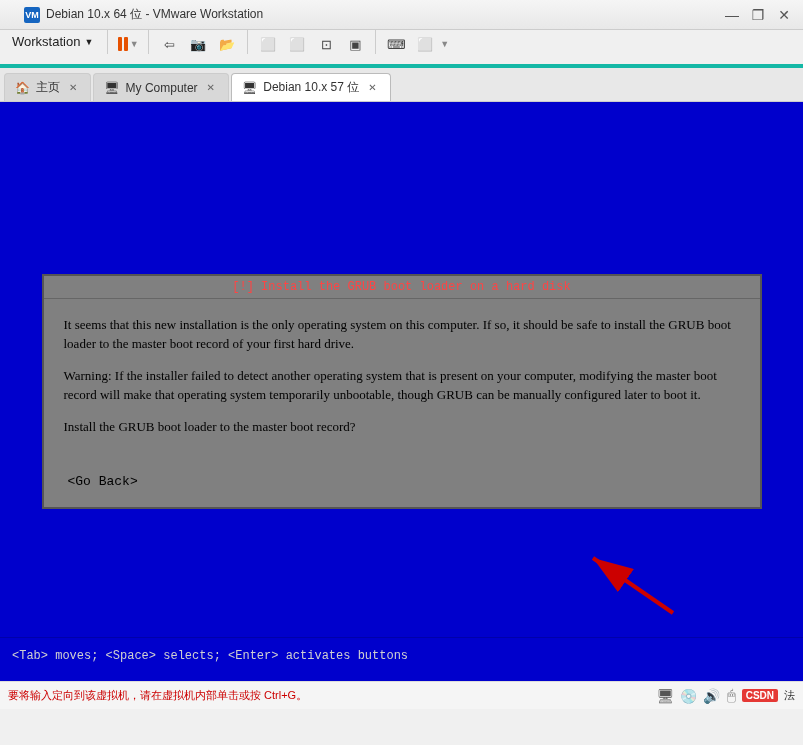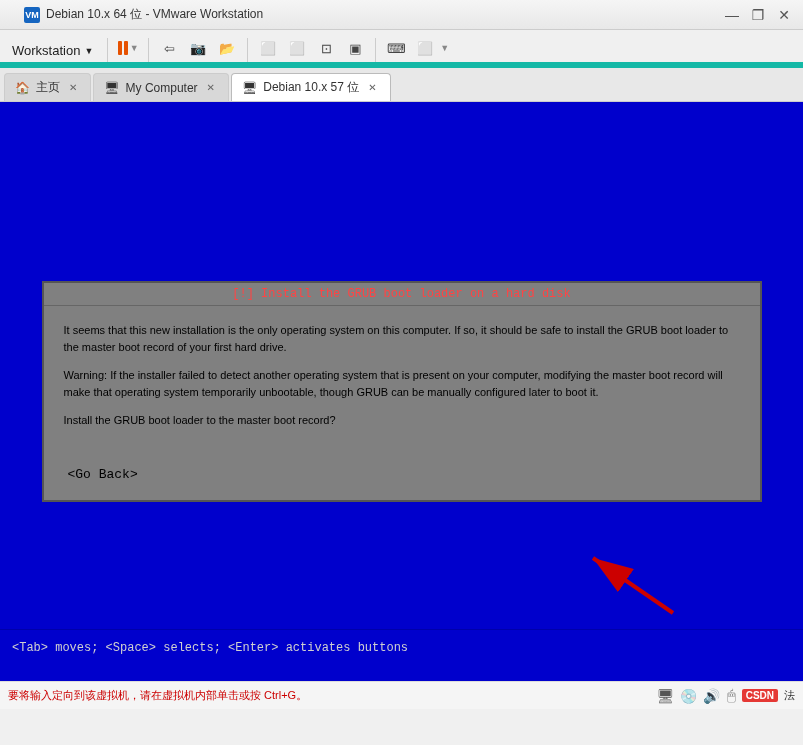--- a/index.html
+++ b/index.html
@@ -59,23 +59,23 @@
       align-items: center;
       justify-content: center;
       font-size: 14px;
       color: #555;
     }
 
     
     #toolbar-area {
       height: 38px;
       background: #f0f0f0;
-      border-bottom: 6px solid #14b8a6;
-      display: flex;
-      align-items: flex-end;
+      border-bottom: 4px solid #14b8a6;
+      display: flex;
+      align-items: flex-start;
       padding: 0 4px;
       gap: 2px;
     }
     #workstation-btn {
       display: flex;
       align-items: center;
       gap: 4px;
       padding: 4px 8px;
       cursor: pointer;
       border: none;
@@ -185,22 +185,22 @@
       text-align: center;
       padding: 4px 8px;
       font-size: 12px;
       color: #ff4444;
       font-family: 'Courier New', monospace;
       border-bottom: 1px solid #666;
     }
     #dialog-content {
       padding: 16px 20px;
       color: #000;
-      font-family: Liberation Sans, sans-serif;
-      font-size: 11px;
+      font-family: Liberation Serif, serif;
+      font-size: 13px;
       line-height: 1.5;
     }
     #dialog-content p {
       margin-bottom: 12px;
     }
     #dialog-buttons {
       padding: 8px 20px 16px;
       display: flex;
       align-items: center;
       justify-content: space-between;
@@ -373,21 +373,21 @@
     <svg width="120" height="80" viewBox="0 0 120 80">
       <defs>
         <marker id="arrowhead" markerWidth="10" markerHeight="7" refX="10" refY="3.5" orient="auto">
           <polygon points="0 0, 10 3.5, 0 7" fill="#cc0000"></polygon>
         </marker>
       </defs>
       <line x1="110" y1="75" x2="30" y2="20" stroke="#cc0000" stroke-width="4" marker-end="url(#arrowhead)"></line>
     </svg>
   </div>
 
-  <div id="bottom-hint" style="position:absolute;bottom:16px;left:0;width:100%;">
+  <div id="bottom-hint" style="position:absolute;bottom:8px;left:0;width:100%;">
     <span>&lt;Tab&gt; moves; &lt;Space&gt; selects; &lt;Enter&gt; activates buttons</span>
   </div>
 </div>
 
 <div id="vm-status-bar">
   <span id="vm-status-text">要将输入定向到该虚拟机，请在虚拟机内部单击或按 Ctrl+G。</span>
   <div class="status-icons">
     <span class="status-icon-item">🖥</span>
     <span class="status-icon-item">💿</span>
     <span class="status-icon-item">🔊</span>

